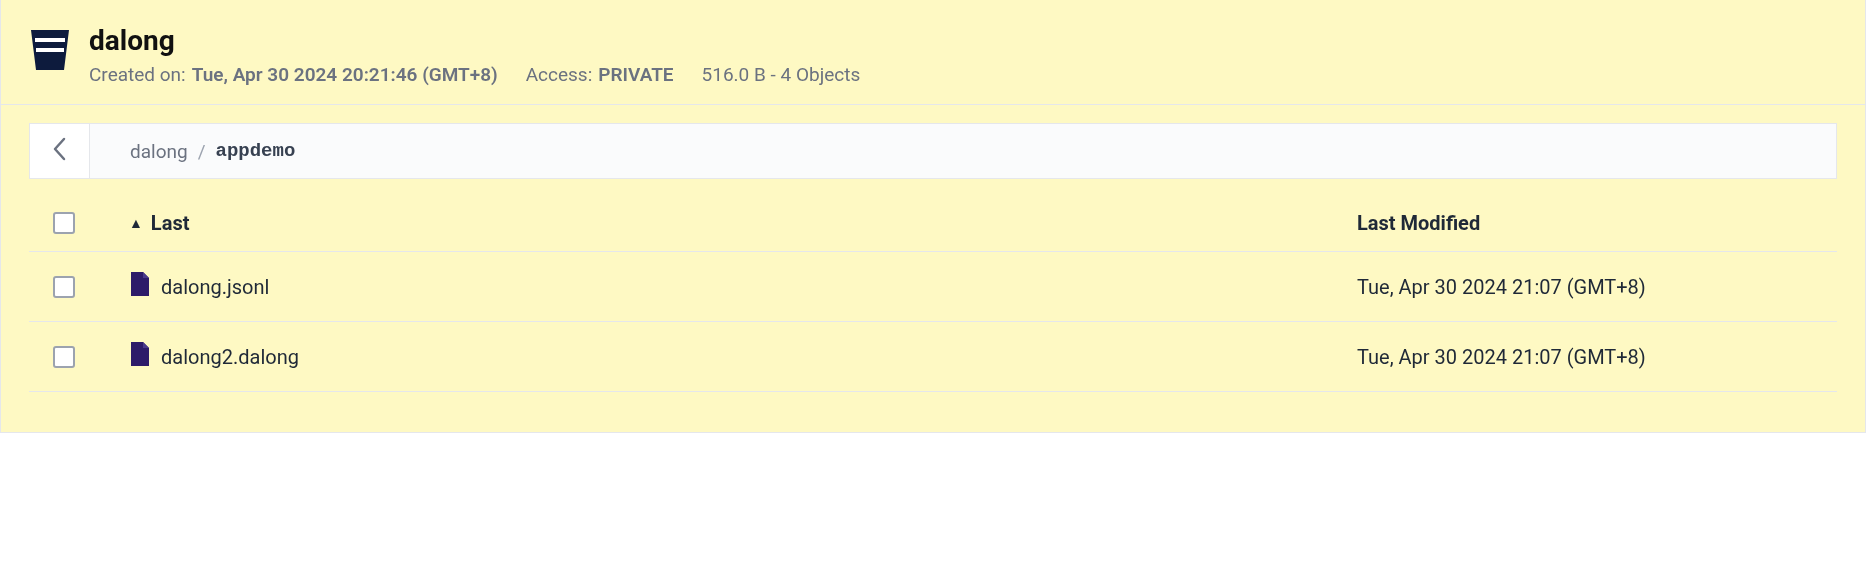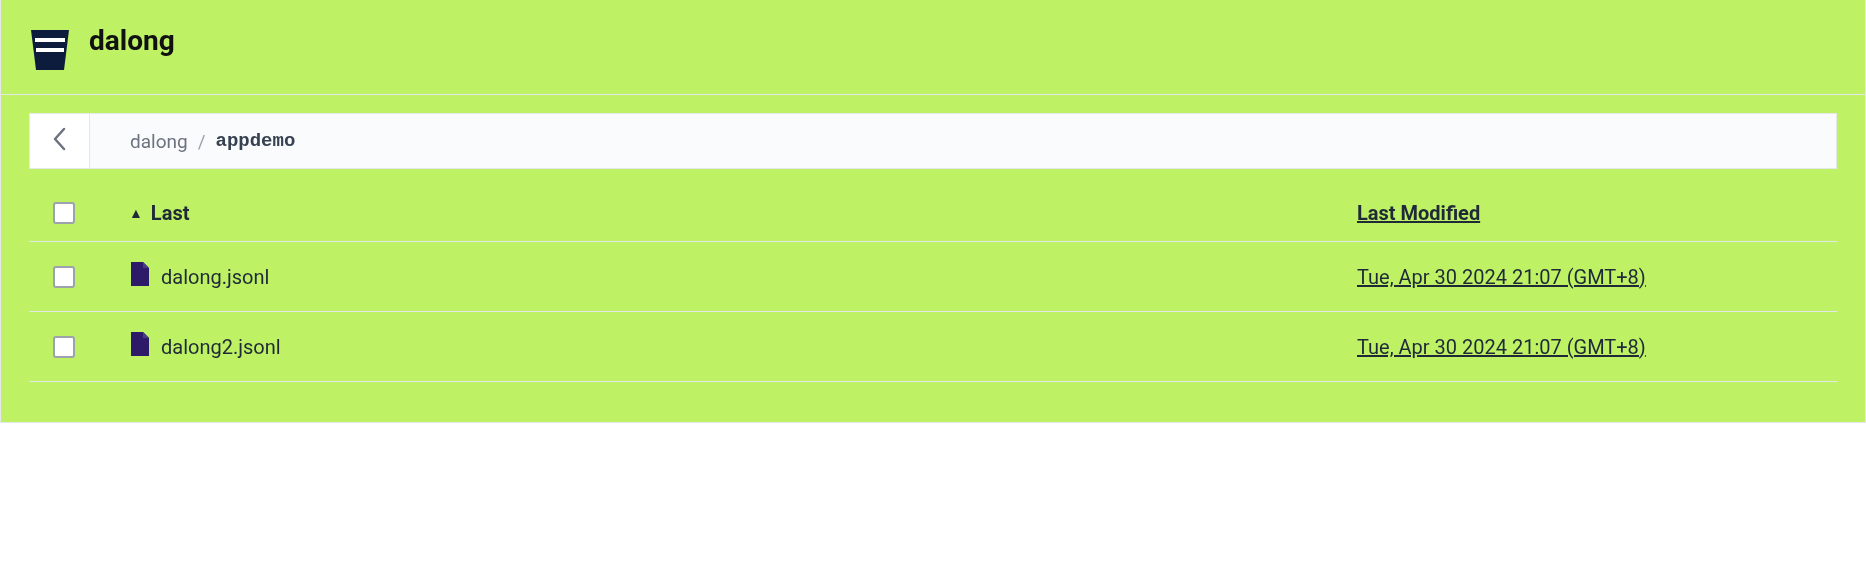--- a/index.html
+++ b/index.html
@@ -8,21 +8,21 @@
       padding: 0;
     }
     body {
       font-family: -apple-system, BlinkMacSystemFont, "Segoe UI", Roboto, Helvetica, Arial, sans-serif;
       background: #fff;
       color: #1a1a1a;
     }
     .container {
       border: 1px solid #e5e7eb;
       border-top: none;
-      background: #bef264;
+      background: #fef9c3;
     }
     .header {
       display: flex;
       align-items: flex-start;
       padding: 24px 28px 18px 28px;
       border-bottom: 1px solid #e5e7eb;
       gap: 18px;
     }
     .bucket-icon {
       flex-shrink: 0;
@@ -130,21 +130,20 @@
     .col-name-header {
       flex: 1;
       display: flex;
       align-items: center;
       gap: 8px;
       padding-left: 30px;
     }
     .col-modified {
       width: 480px;
       text-align: left;
-      text-decoration: underline;
     }
     .checkbox {
       width: 22px;
       height: 22px;
       border: 2px solid #9ca3af;
       border-radius: 3px;
       background: #fff;
       cursor: pointer;
     }
     .sort-arrow {
@@ -161,20 +160,31 @@
   <div class="header">
     <span class="bucket-icon">
       <svg width="42" height="46" viewBox="0 0 42 46">
         <path d="M 2 4 L 40 4 L 35 44 L 7 44 Z" fill="#0d1b3d"></path>
         <rect x="6" y="12" width="30" height="4" fill="#fff"></rect>
         <rect x="7" y="22" width="28" height="4" fill="#fff"></rect>
       </svg>
     </span>
     <div class="header-info">
       <div class="bucket-title">dalong</div>
+      <div class="meta-row">
+        <span class="meta-item">
+          <span>Created on:</span>
+          <span class="meta-value-bold">Tue, Apr 30 2024 20:21:46 (GMT+8)</span>
+        </span>
+        <span class="meta-item">
+          <span>Access:</span>
+          <span class="meta-value-bold">PRIVATE</span>
+        </span>
+        <span>516.0 B - 4 Objects</span>
+      </div>
     </div>
   </div>
 
   <div class="browser-area">
     <div class="breadcrumb-bar">
       <div class="back-btn">
         <span>
           <svg width="18" height="28" viewBox="0 0 18 28">
             <path d="M 13 4 L 4 14 L 13 24" stroke="#6b7280" stroke-width="2.5" fill="none" stroke-linecap="round" stroke-linejoin="round"></path>
           </svg>
@@ -221,19 +231,19 @@
         <div class="col-checkbox">
           <div class="checkbox"></div>
         </div>
         <div class="col-name">
           <span class="file-icon">
             <svg width="22" height="28" viewBox="0 0 22 28">
               <path d="M 2 2 L 14 2 L 20 8 L 20 26 L 2 26 Z" fill="#2d1b69"></path>
               <path d="M 14 2 L 14 8 L 20 8 Z" fill="#4a3a8a"></path>
             </svg>
           </span>
-          <span>dalong2.jsonl</span>
+          <span>dalong2.dalong</span>
         </div>
         <div class="col-modified">Tue, Apr 30 2024 21:07 (GMT+8)</div>
       </div>
     </div>
   </div>
 </div>
 
 </body></html>

